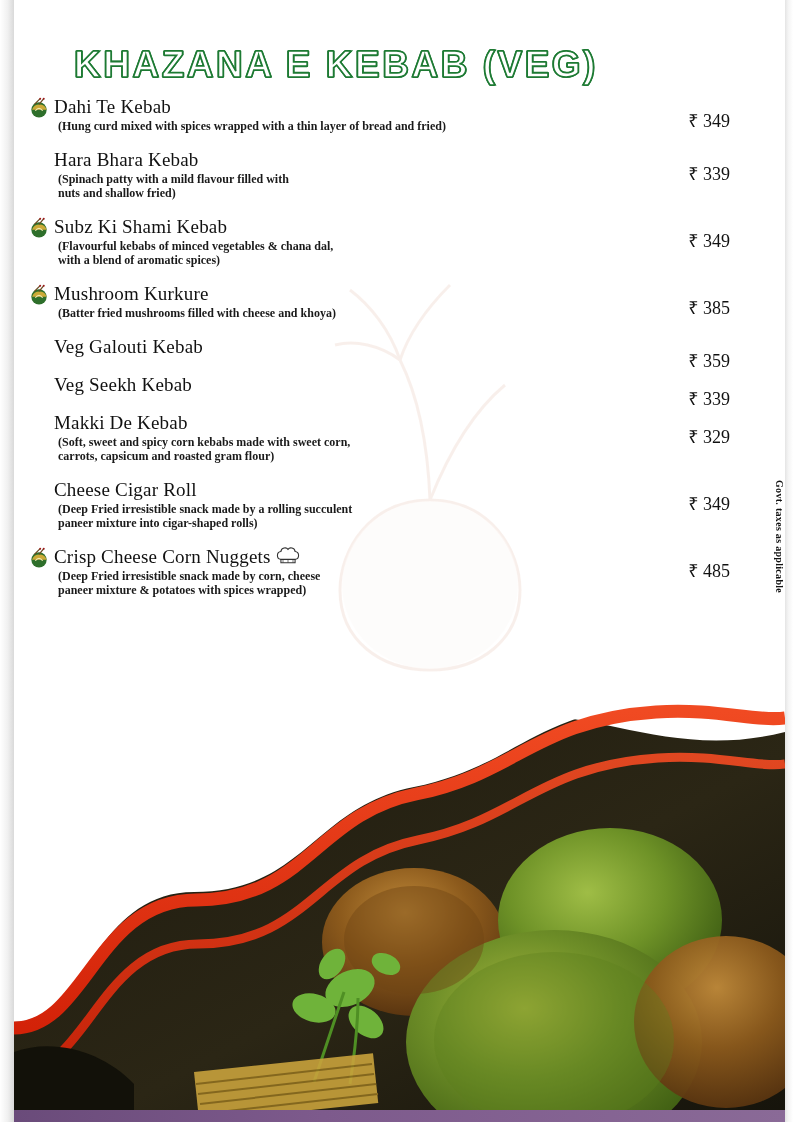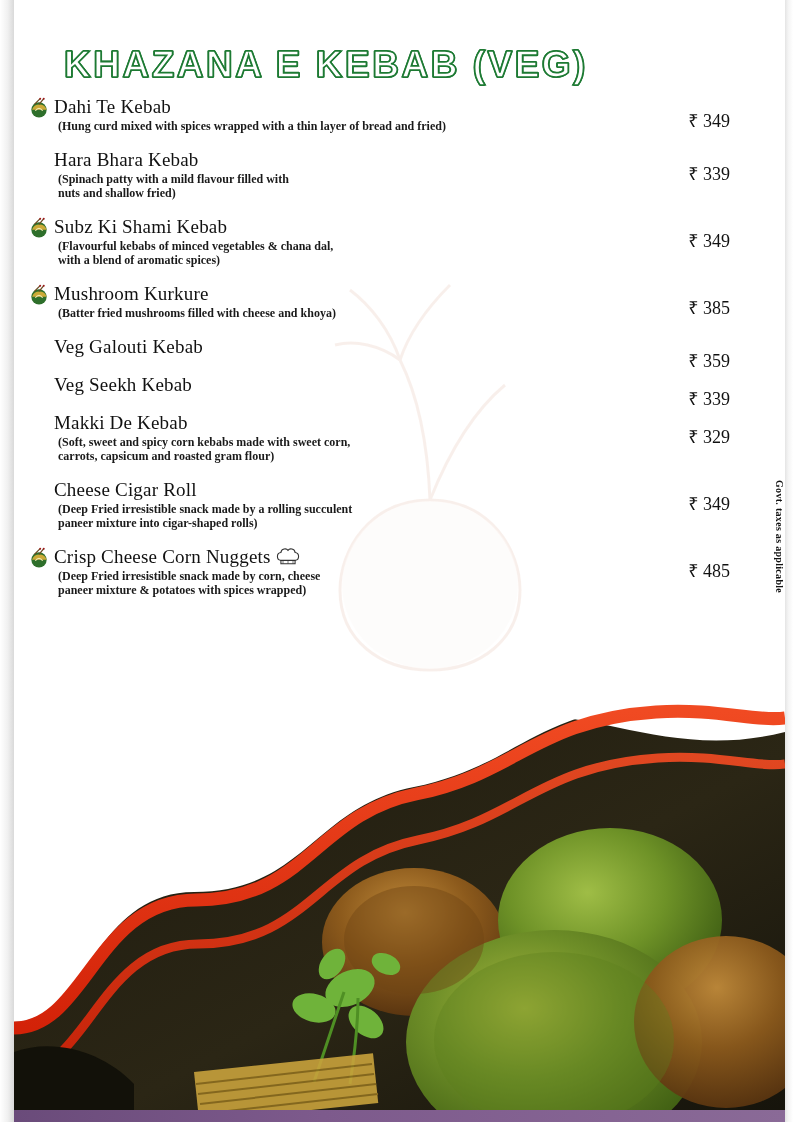--- a/index.html
+++ b/index.html
@@ -27,41 +27,41 @@
   .watermark {
     position: absolute;
     left: 300px; top: 250px;
     width: 260px; height: 430px;
     opacity: .16;
     pointer-events: none;
   }
 
   .title {
     position: absolute;
-    left: 64px; top: 44px;
+    left: 74px; top: 44px;
     font-family: "Liberation Sans", sans-serif;
     font-size: 37px;
     font-weight: bold;
     letter-spacing: 2.5px;
     color: #ffffff;
     -webkit-text-stroke: 1.6px #1d7a33;
     text-shadow:
        1px 0 0 #1d7a33, -1px 0 0 #1d7a33,
        0 1px 0 #1d7a33, 0 -1px 0 #1d7a33;
     white-space: nowrap;
   }
 
   .menu {
     position: absolute;
     left: 28px; top: 96px;
     width: 710px;
   }
 
   .item { position: relative; margin-bottom: 16px; }
-  .item-head { display: flex; align-items: flex-end; }
+  .item-head { display: flex; align-items: flex-start; }
   .badge {
     width: 22px; height: 22px; flex: 0 0 22px;
     margin-right: 4px; position: relative; top: 1px;
   }
   .badge.empty { visibility: hidden; }
   .item-name {
     font-family: "Liberation Serif", serif;
     font-size: 19px;
     color: #111;
     letter-spacing: .2px;

